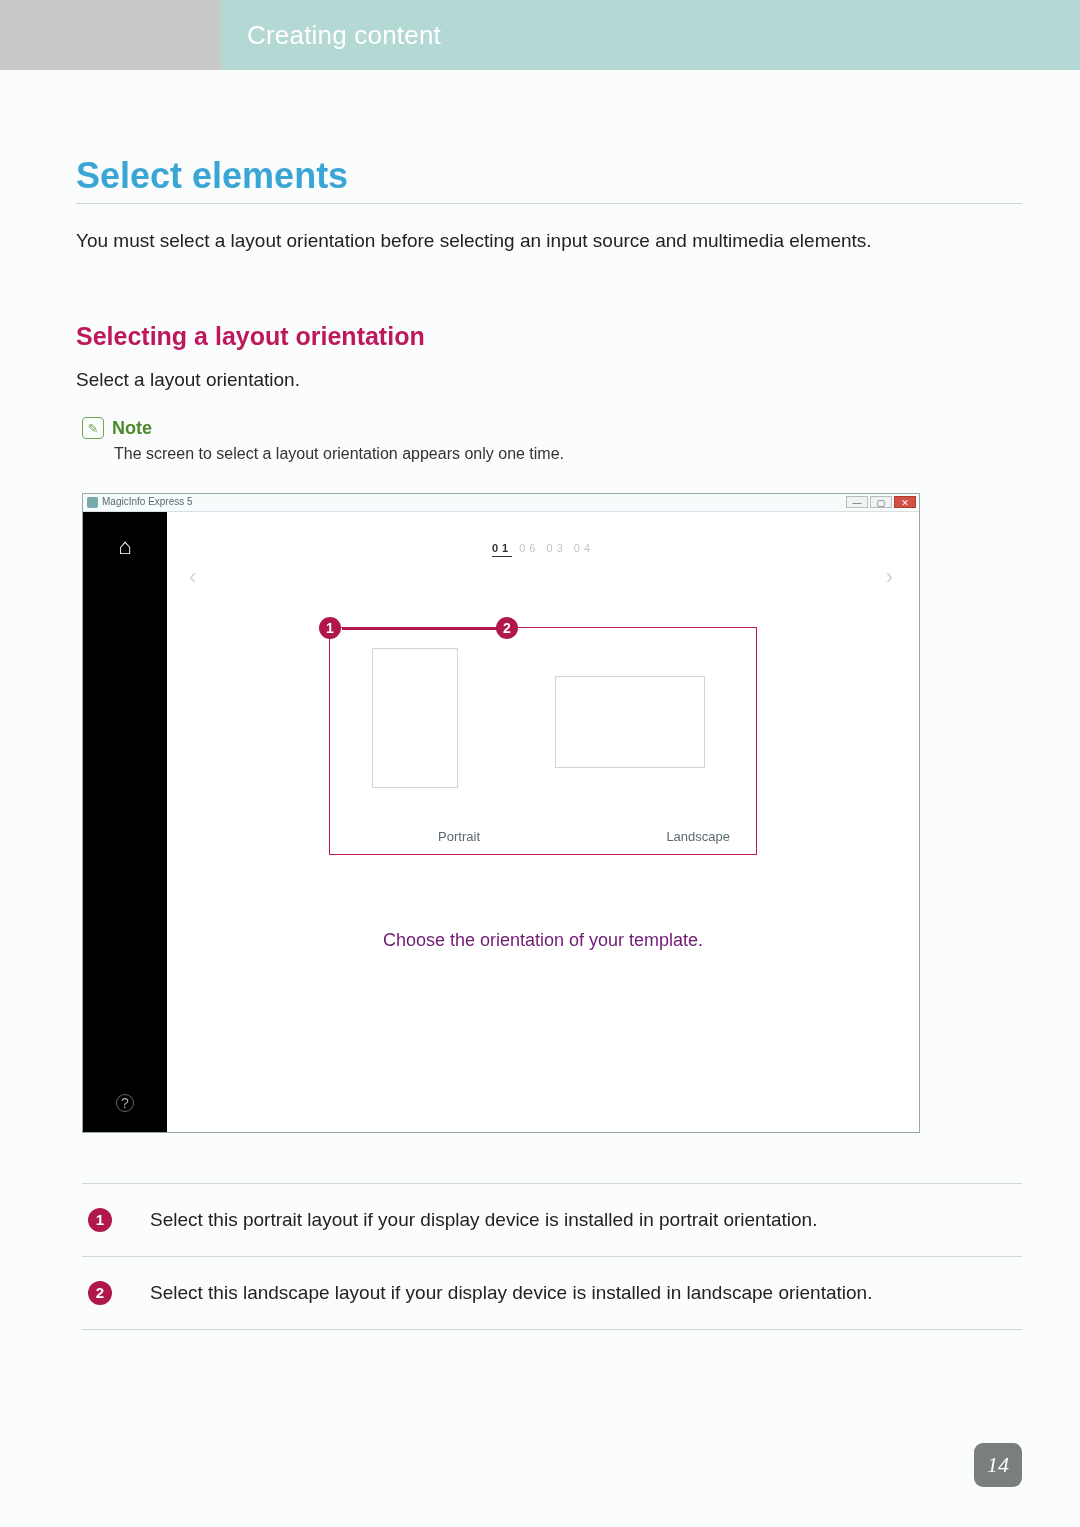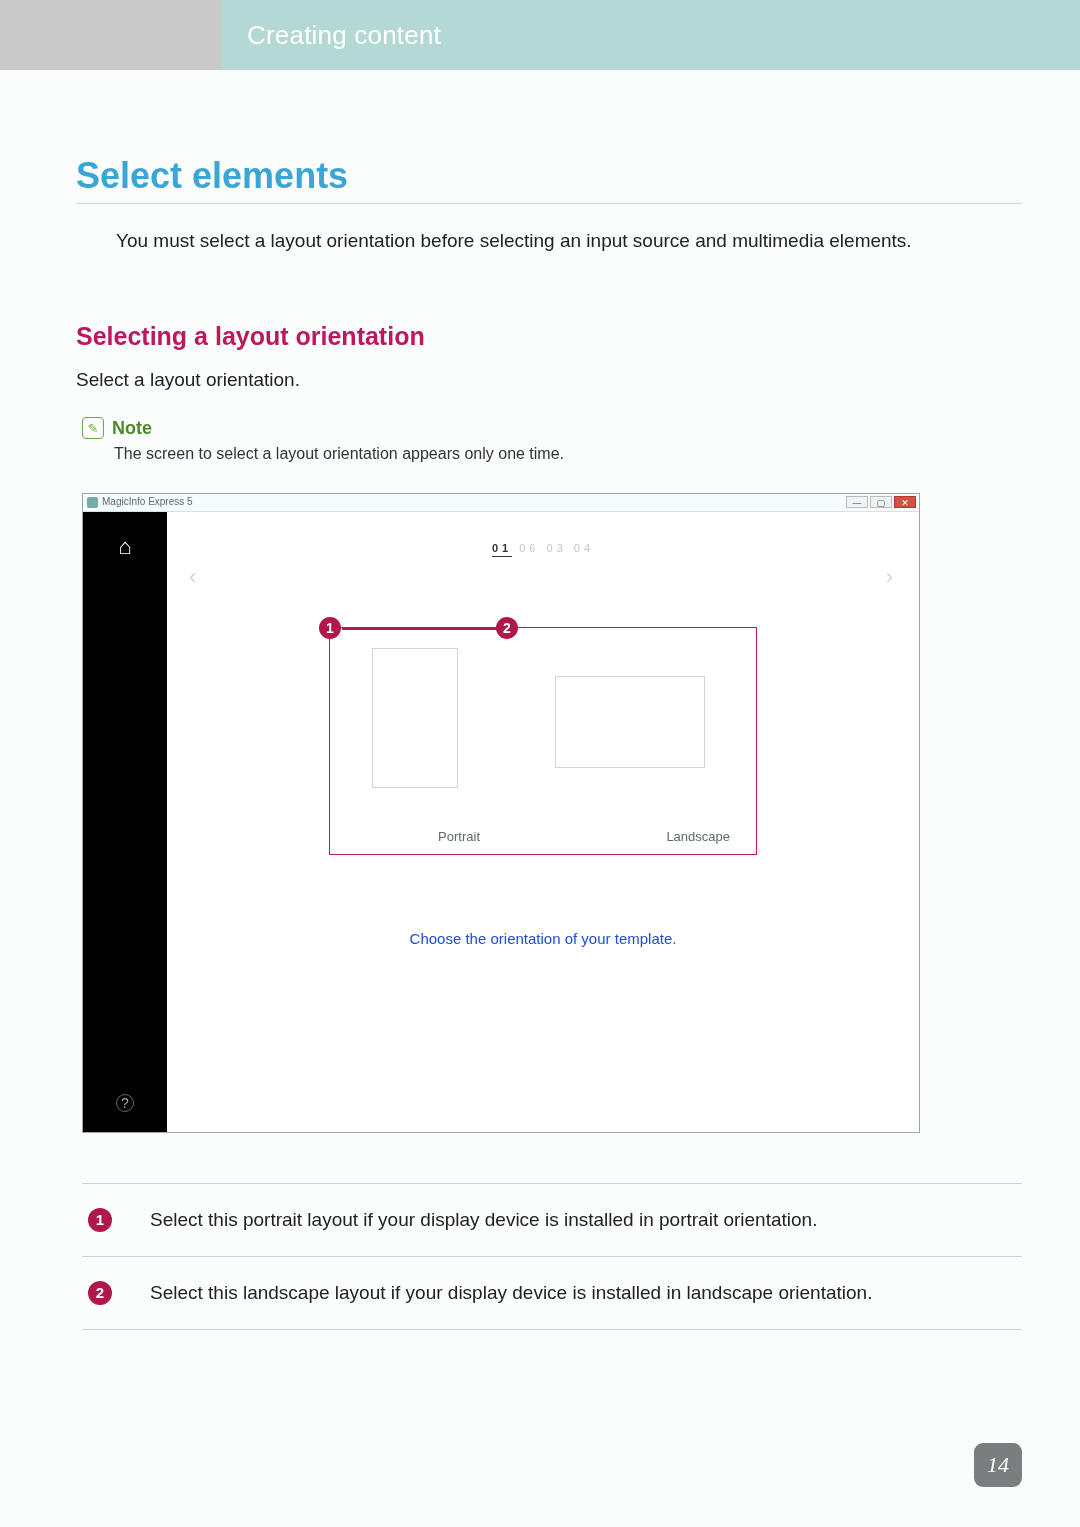--- a/index.html
+++ b/index.html
@@ -2,21 +2,21 @@
 <html><head>
 <meta charset="utf-8">
 <style>
   * { box-sizing: border-box; margin: 0; padding: 0; }
   html, body { width: 1080px; height: 1527px; background: #fbfcfc; font-family: "Segoe UI", Arial, sans-serif; color: #333; }
   .page { position: relative; width: 1080px; height: 1527px; }
   .top-grey { position: absolute; top: 0; left: 0; width: 221px; height: 70px; background: #c9c9c9; }
   .top-banner { position: absolute; top: 0; left: 221px; right: 0; height: 70px; background: #b4d8d4; display: flex; align-items: center; padding-left: 26px; color: #fff; font-size: 26px; letter-spacing: 0.2px; }
   .content { position: absolute; top: 155px; left: 76px; right: 58px; }
   .h1 { color: #39a6d6; font-size: 36px; font-weight: 700; border-bottom: 1px solid #cfd6d9; padding-bottom: 6px; margin-bottom: 26px; }
-  .para { font-size: 19px; color: #222; margin-bottom: 70px; margin-left: 40px; }
+  .para { font-size: 19px; color: #222; margin-bottom: 70px; }
   .h2 { color: #be185d; font-size: 25px; font-weight: 600; margin-bottom: 18px; }
   .para2 { font-size: 19px; color: #222; margin-bottom: 26px; }
   .note-row { display: flex; align-items: center; gap: 8px; margin-left: 6px; margin-bottom: 6px; }
   .note-icon { width: 22px; height: 22px; border: 1.5px solid #6fa84c; border-radius: 4px; color:#6fa84c; display:flex; align-items:center; justify-content:center; font-size:13px; }
   .note-label { color: #4c8a2a; font-weight: 700; font-size: 18px; }
   .note-text { margin-left: 38px; font-size: 16px; color: #333; margin-bottom: 30px; }
 
   .app-shot { margin-left: 6px; width: 838px; height: 640px; border: 1px solid #9aa7ab; background: #fff; position: relative; }
   .titlebar { position:absolute; top:0; left:0; right:0; height:18px; background:#f6fbfc; border-bottom:1px solid #d8e0e2; }
   .app-icon { position:absolute; left:4px; top:3px; width:11px; height:11px; background:#7aa; border-radius:2px; }
@@ -39,21 +39,21 @@
   .portrait-box, .landscape-box { position:absolute; border:1px solid #cfd6d9; background:#fff; }
   .portrait-box { left:42px; top:20px; width:86px; height:140px; }
   .landscape-box { left:225px; top:48px; width:150px; height:92px; }
   .opt-label { position:absolute; bottom:10px; font-size:13px; color:#5a6a6f; text-align:right; }
   .opt-label.p { left:20px; width:130px; }
   .opt-label.l { left:230px; width:170px; }
   .callout { position:absolute; width:22px; height:22px; border-radius:50%; background:#b0174c; color:#fff; font-weight:700; font-size:14px; text-align:center; line-height:22px; }
   .callout.c1 { left:-11px; top:-11px; }
   .callout.c2 { left:166px; top:-11px; }
   .callout-line { position:absolute; top:0px; left:12px; width:155px; height:1.5px; background:#b0174c; }
-  .instruction { position:absolute; top:418px; left:0; right:0; text-align:center; font-size:15px; color:#1d4ed8; }
+  .instruction { position:absolute; top:418px; left:0; right:0; text-align:center; font-size:18px; color:#701a75; }
 
   .legend { margin-top:50px; margin-left:6px; }
   .legend hr { border:none; border-top:1px solid #cfd6d9; margin:0; }
   .legend-row { display:flex; align-items:center; padding:24px 6px; gap:38px; }
   .lbadge { width:24px; height:24px; border-radius:50%; background:#b0174c; color:#fff; font-weight:700; font-size:15px; text-align:center; line-height:24px; flex-shrink:0; }
   .ltext { font-size:19px; color:#222; }
 
   .page-num { position:absolute; right:58px; bottom:40px; width:48px; height:44px; background:#7a7e7f; color:#fff; font-family: Georgia, 'Times New Roman', serif; font-style:italic; font-size:22px; display:flex; align-items:center; justify-content:center; border-radius:9px; }
 </style>
 </head>

